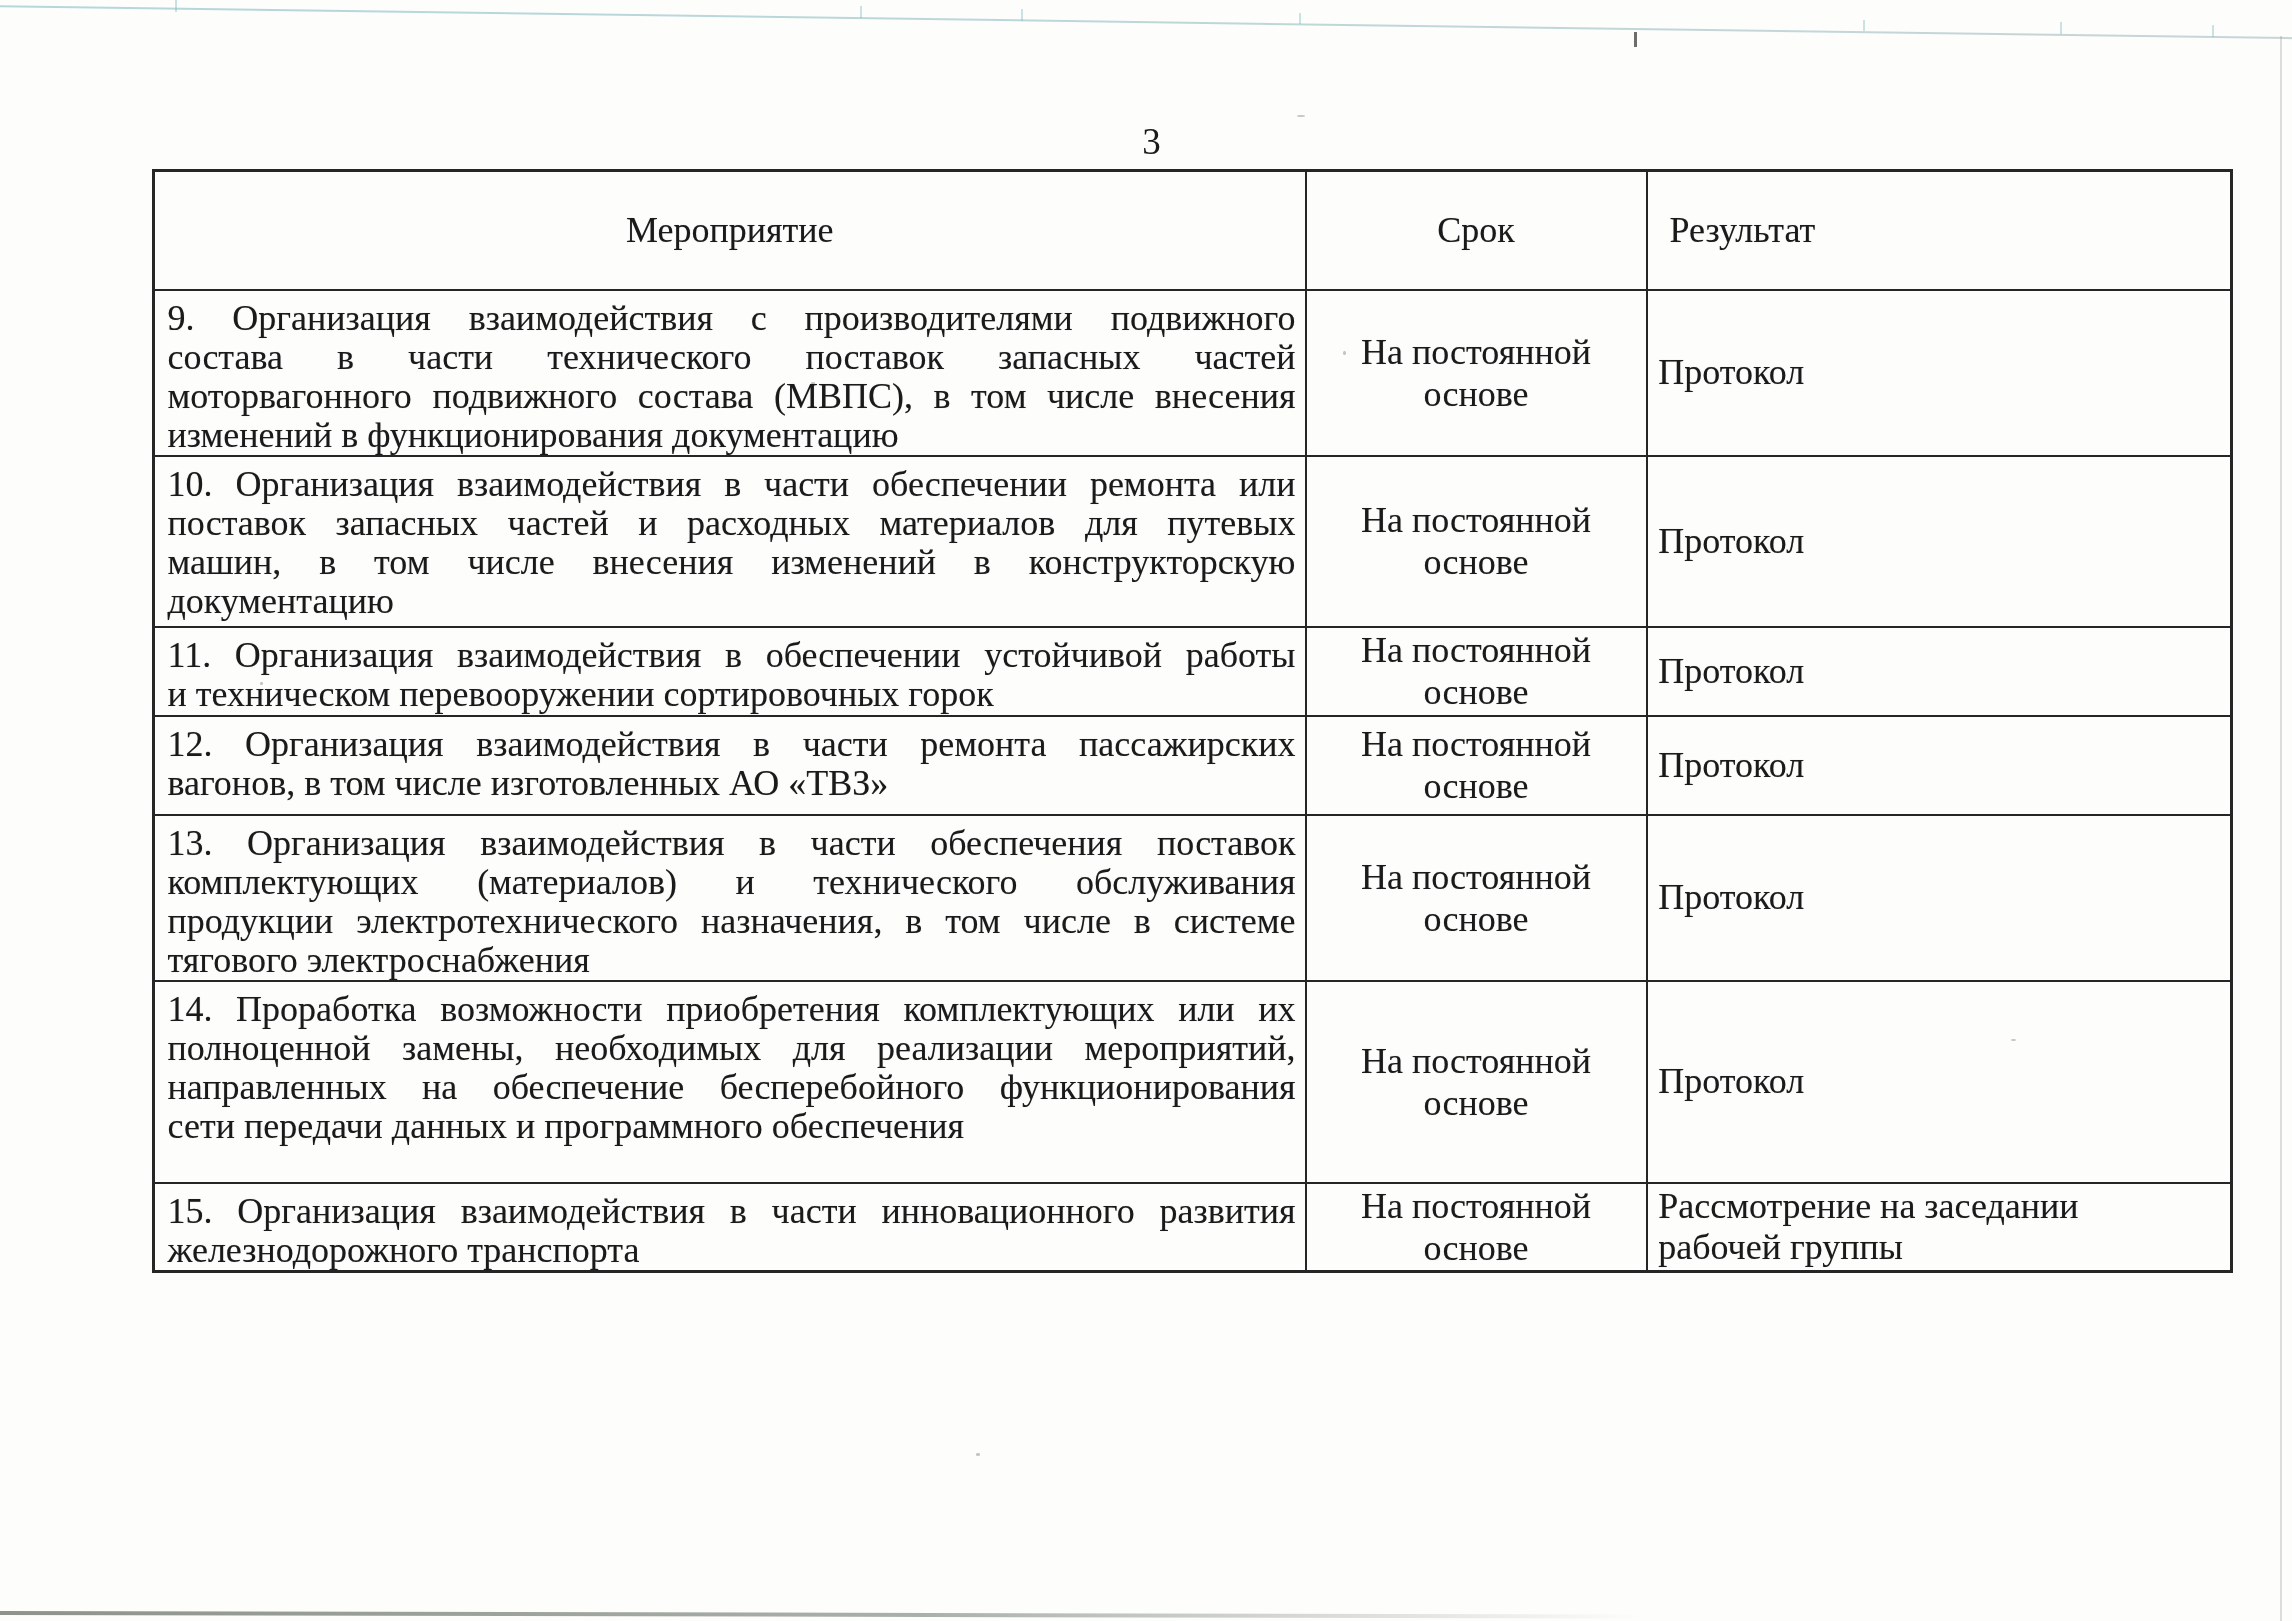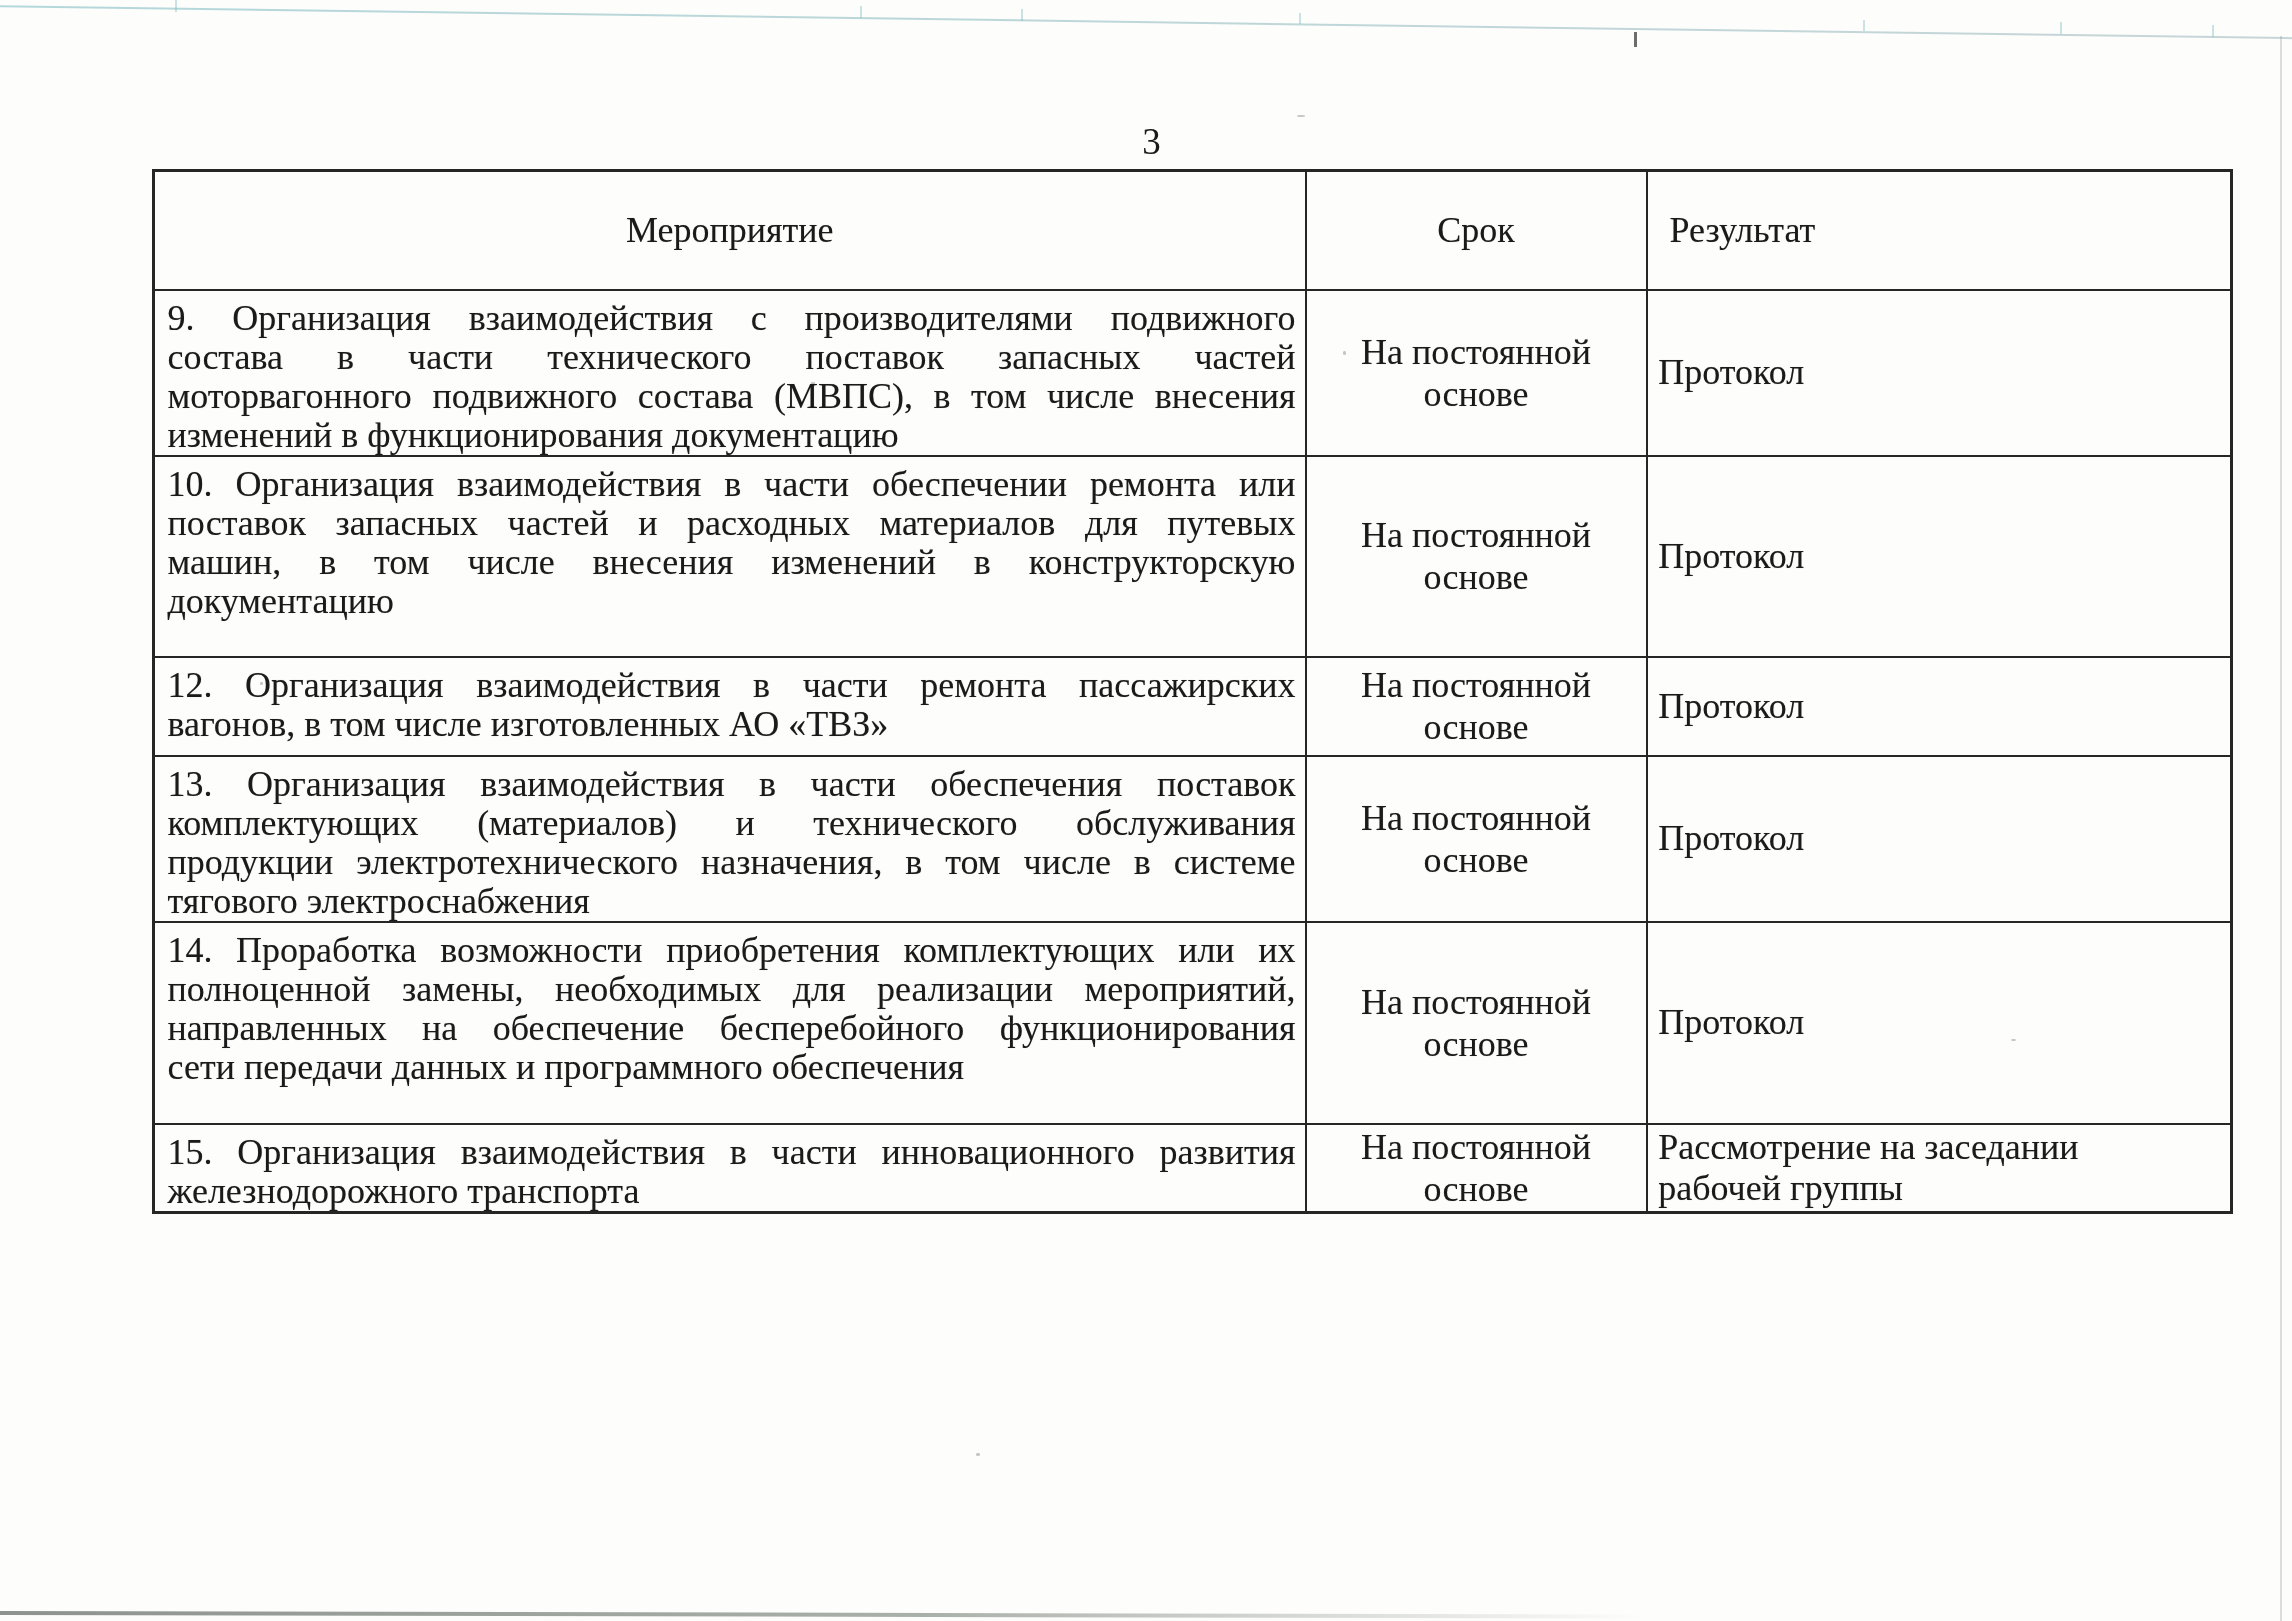--- a/index.html
+++ b/index.html
@@ -66,21 +66,21 @@
   col.c3 { width: 585px; }
   table.doc th, table.doc td {
     border: 2.7px solid #262626;
     font-weight: normal;
     font-size: 36px;
     overflow: hidden;
     text-shadow: 0 0 0.9px rgba(0,0,0,.30);
   }
   tr.hrow  { height: 119px; }
   tr.rh182 { height: 163px; }
-  tr.rh191 { height: 201px; }
+  tr.rh191 { height: 171px; }
   tr.rh99  { height: 89px; }
   tr.rh110 { height: 99px; }
   tr.rh185 { height: 166px; }
   tr.rh187 { height: 202px; }
   tr.rh103 { height: 68px; }
 
   th.h { font-size: 34px; vertical-align: middle; }
   th.h1 { text-align: center; }
   th.h2 { text-align: center; }
   th.h3 { text-align: left; padding-left: 22px; }
@@ -160,20 +160,29 @@
         <div class="jl">10. Организация взаимодействия в части обеспечении ремонта или</div>
         <div class="jl">поставок запасных частей и расходных материалов для путевых</div>
         <div class="jl">машин, в том числе внесения изменений в конструкторскую</div>
         <div class="jl last">документацию</div>
       </td>
       <td class="t">На постоянной
 основе</td>
       <td class="res">Протокол</td>
     </tr>
 
+    <tr class="rh99">
+      <td class="a">
+        <div class="jl">11. Организация взаимодействия в обеспечении устойчивой работы</div>
+        <div class="jl last">и техническом перевооружении сортировочных горок</div>
+      </td>
+      <td class="t">На постоянной
+основе</td>
+      <td class="res">Протокол</td>
+    </tr>
 
     <tr class="rh110">
       <td class="a">
         <div class="jl">12. Организация взаимодействия в части ремонта пассажирских</div>
         <div class="jl last">вагонов, в том числе изготовленных АО «ТВЗ»</div>
       </td>
       <td class="t">На постоянной
 основе</td>
       <td class="res">Протокол</td>
     </tr>

